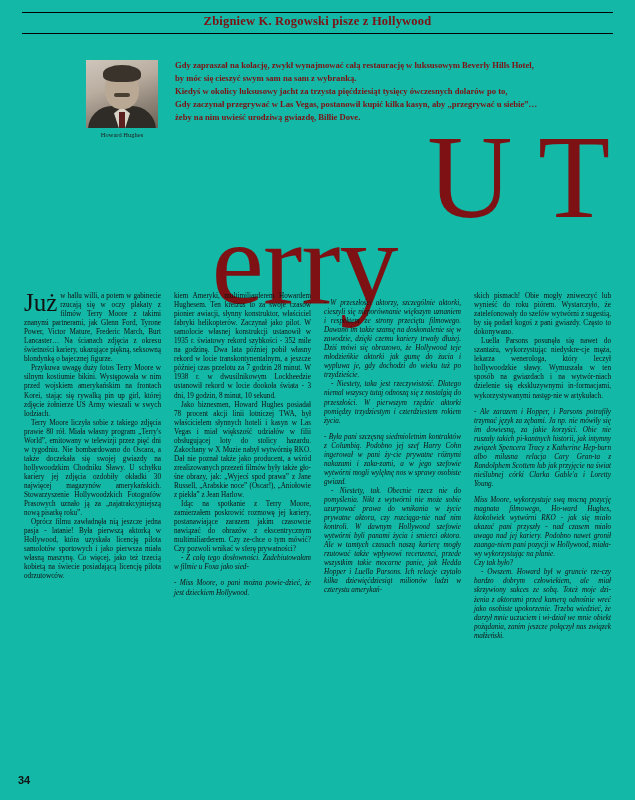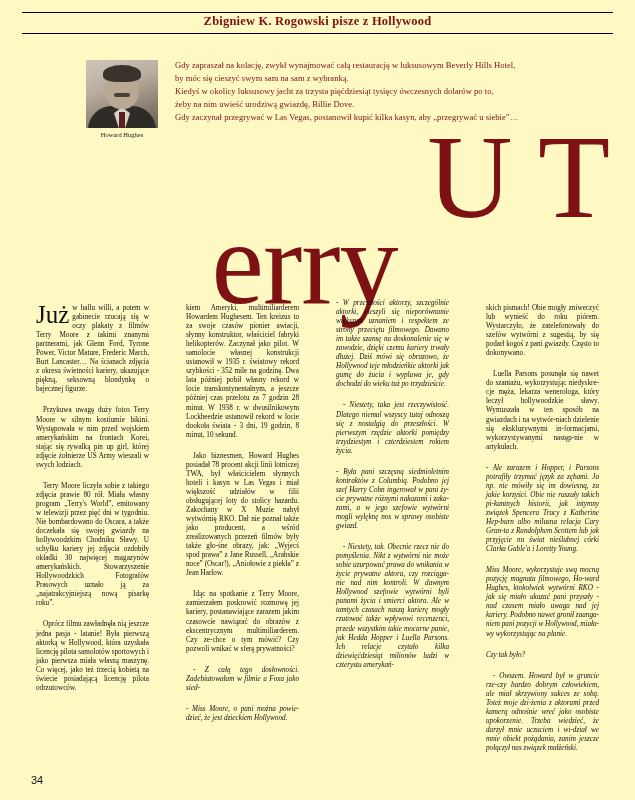--- a/index.html
+++ b/index.html
@@ -4,21 +4,21 @@
 <style>
   html, body {
     margin: 0;
     padding: 0;
     background: #ffffff;
   }
   .page {
     position: relative;
     width: 635px;
     height: 800px;
-    background: #fef9c3;
+    background: #14b8a6;
     font-family: "Liberation Serif", serif;
     overflow: hidden;
   }
 
   
   .header-rule-top {
     position: absolute;
     left: 22px;
     right: 22px;
     top: 12px;
@@ -125,21 +125,21 @@
   .lead {
     position: absolute;
     left: 175px;
     top: 60px;
     width: 432px;
     color: #7d1113;
     font-family: "Liberation Serif", serif;
     font-size: 8.6px;
     line-height: 11.6px;
   }
-  .lead p { margin: 0 0 1.5px 0; }
+  .lead p { margin: 0 0 1.5px 0; font-weight: bold; }
 
   
   .big-title {
     position: absolute;
     left: 0;
     right: 26px;
     top: 126px;
     text-align: right;
     color: #7d1113;
     font-family: "Liberation Serif", serif;
@@ -161,21 +161,21 @@
     gap: 13px;
   }
   .col {
     width: 137px;
     font-size: 7.2px;
     line-height: 9.05px;
     text-align: justify;
     color: #111;
   }
   .col p {
-    margin: 12px;
+    margin: 0;
     text-indent: 7px;
   }
   .col p.noind { text-indent: 0; }
   .col p.it { font-style: italic; }
   .col p.gap { margin-top: 7px; }
 
   .dropcap-para {
     position: relative;
     min-height: 26px;
   }
@@ -185,24 +185,24 @@
     line-height: 20px;
     font-weight: normal;
     padding: 1px 3px 0 0;
     font-family: "Liberation Serif", serif;
     color: #111;
   }
 
   
   .folio {
     position: absolute;
-    left: 31px;
+    left: 18px;
     bottom: 14px;
     font-family: "Liberation Sans", sans-serif;
-    font-weight: normal;
+    font-weight: bold;
     font-size: 11px;
     color: #111;
   }
 </style>
 </head>
 <body>
 
 <div class="page">
 
   <div class="header-rule-top"></div>
@@ -218,22 +218,22 @@
       <div class="hair"></div>
       <div class="mous"></div>
     </div>
     <div class="portrait-caption">Howard Hughes</div>
   </div>
 
   <div class="lead">
     <p>Gdy zapraszał na kolację, zwykł wynajmować całą restaurację w luksusowym Beverly Hills Hotel,</p>
     <p>by móc się cieszyć swym sam na sam z wybranką.</p>
     <p>Kiedyś w okolicy luksusowy jacht za trzysta pięćdziesiąt tysięcy ówczesnych dolarów po to,</p>
+    <p>Gdy zaczynał przegrywać w Las Vegas, postanowił kupić kilka kasyn, aby „przegrywać u siebie”…</p>
     <p>żeby na nim uwieść urodziwą gwiazdę, Billie Dove.</p>
-    <p>Gdy zaczynał przegrywać w Las Vegas, postanowił kupić kilka kasyn, aby „przegrywać u siebie”…</p>
   </div>
 
   <div class="big-title">
     <span class="l1">U T</span>
     <span class="l2">erry</span>
   </div>
 
   <div class="cols">
 
     <div class="col">

